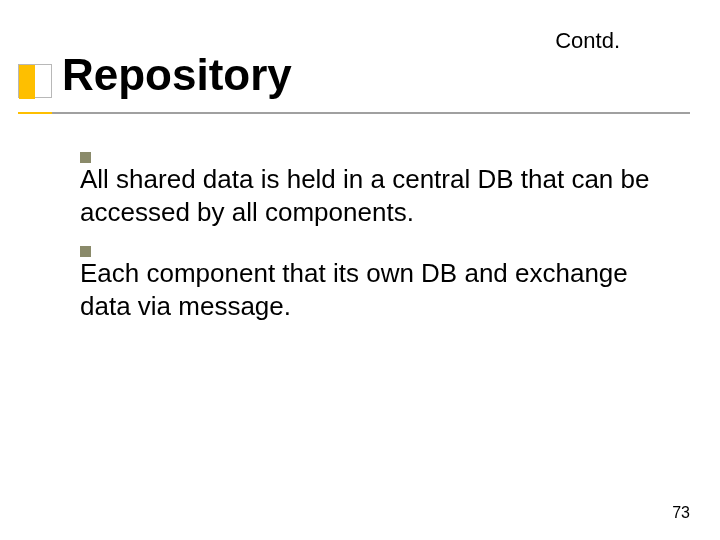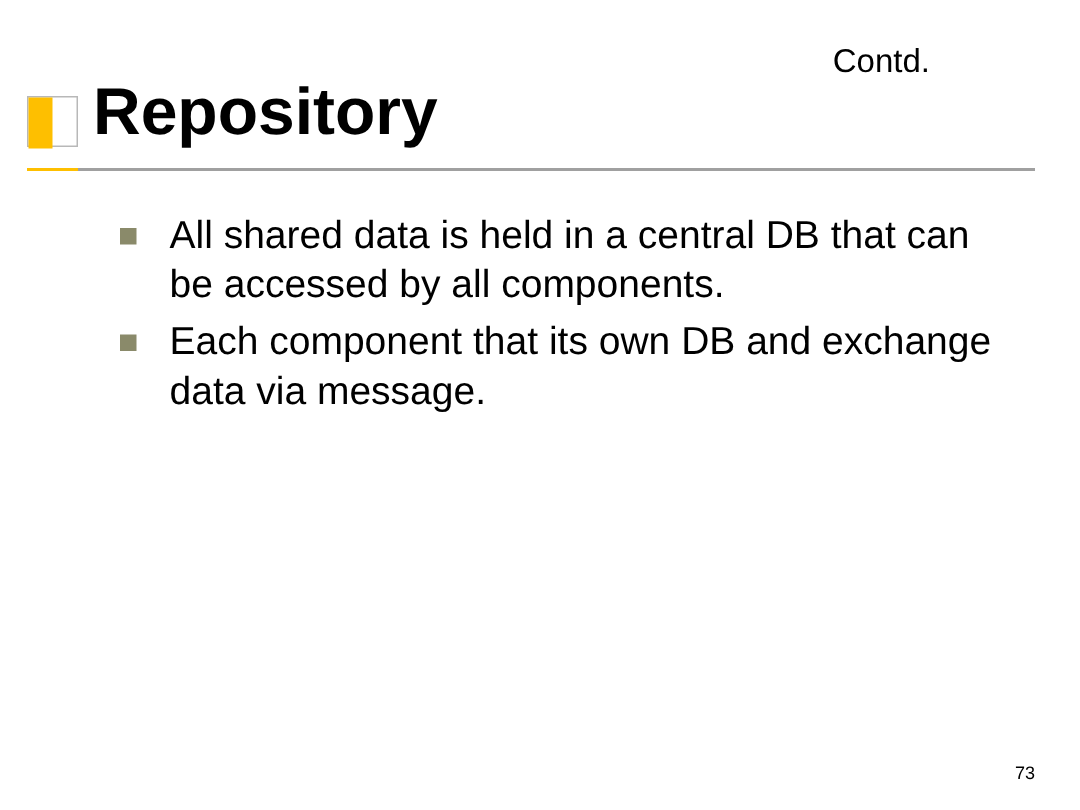--- a/index.html
+++ b/index.html
@@ -72,39 +72,40 @@
   .content {
     position: absolute;
     top: 140px;
     left: 80px;
     right: 50px;
   }
   .bullet-item {
     display: flex;
     align-items: flex-start;
     margin-bottom: 4px;
+    flex-direction: column;
   }
   .bullet {
     width: 11px;
     height: 11px;
     background: #8a8a6a;
     flex: 0 0 11px;
     margin-top: 12px;
     margin-right: 22px;
   }
   .bullet-text {
     font-size: 26px;
     line-height: 1.28;
     color: #000;
   }
   .page-num {
     position: absolute;
     bottom: 18px;
     right: 30px;
-    font-size: 12px;
+    font-size: 16px;
     color: #000;
   }
 </style>
 </head>
 <body>
 
 <div class="header-area">
   <div class="contd">Contd.</div>
   <div class="title-block">
     <div class="accent-square"></div>

